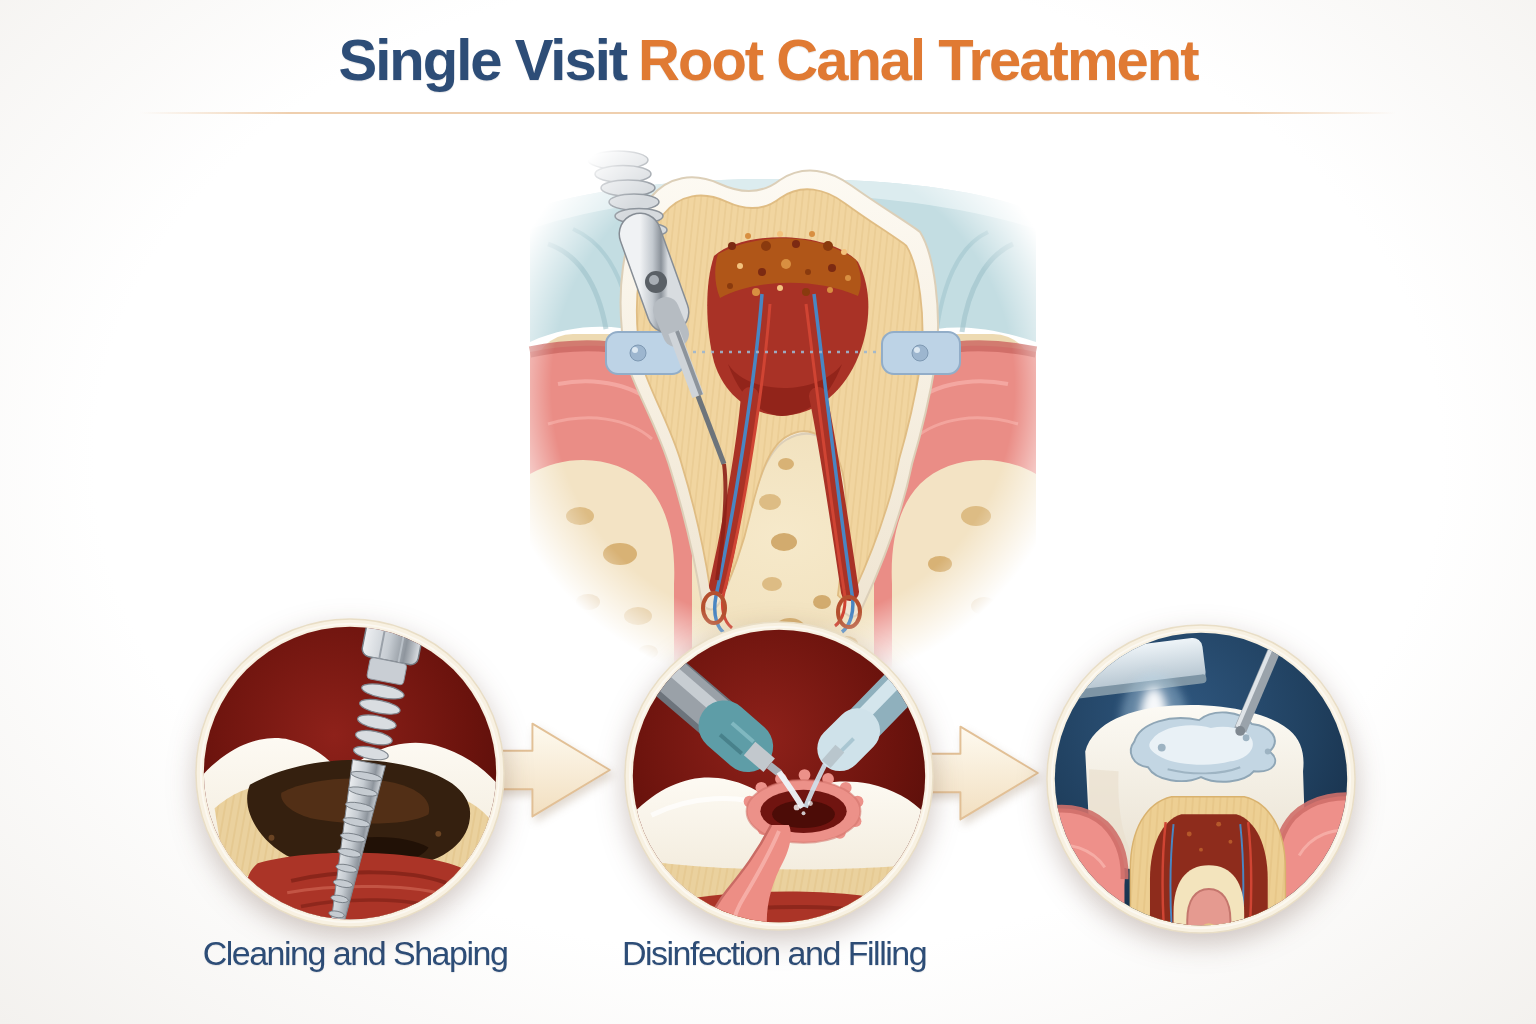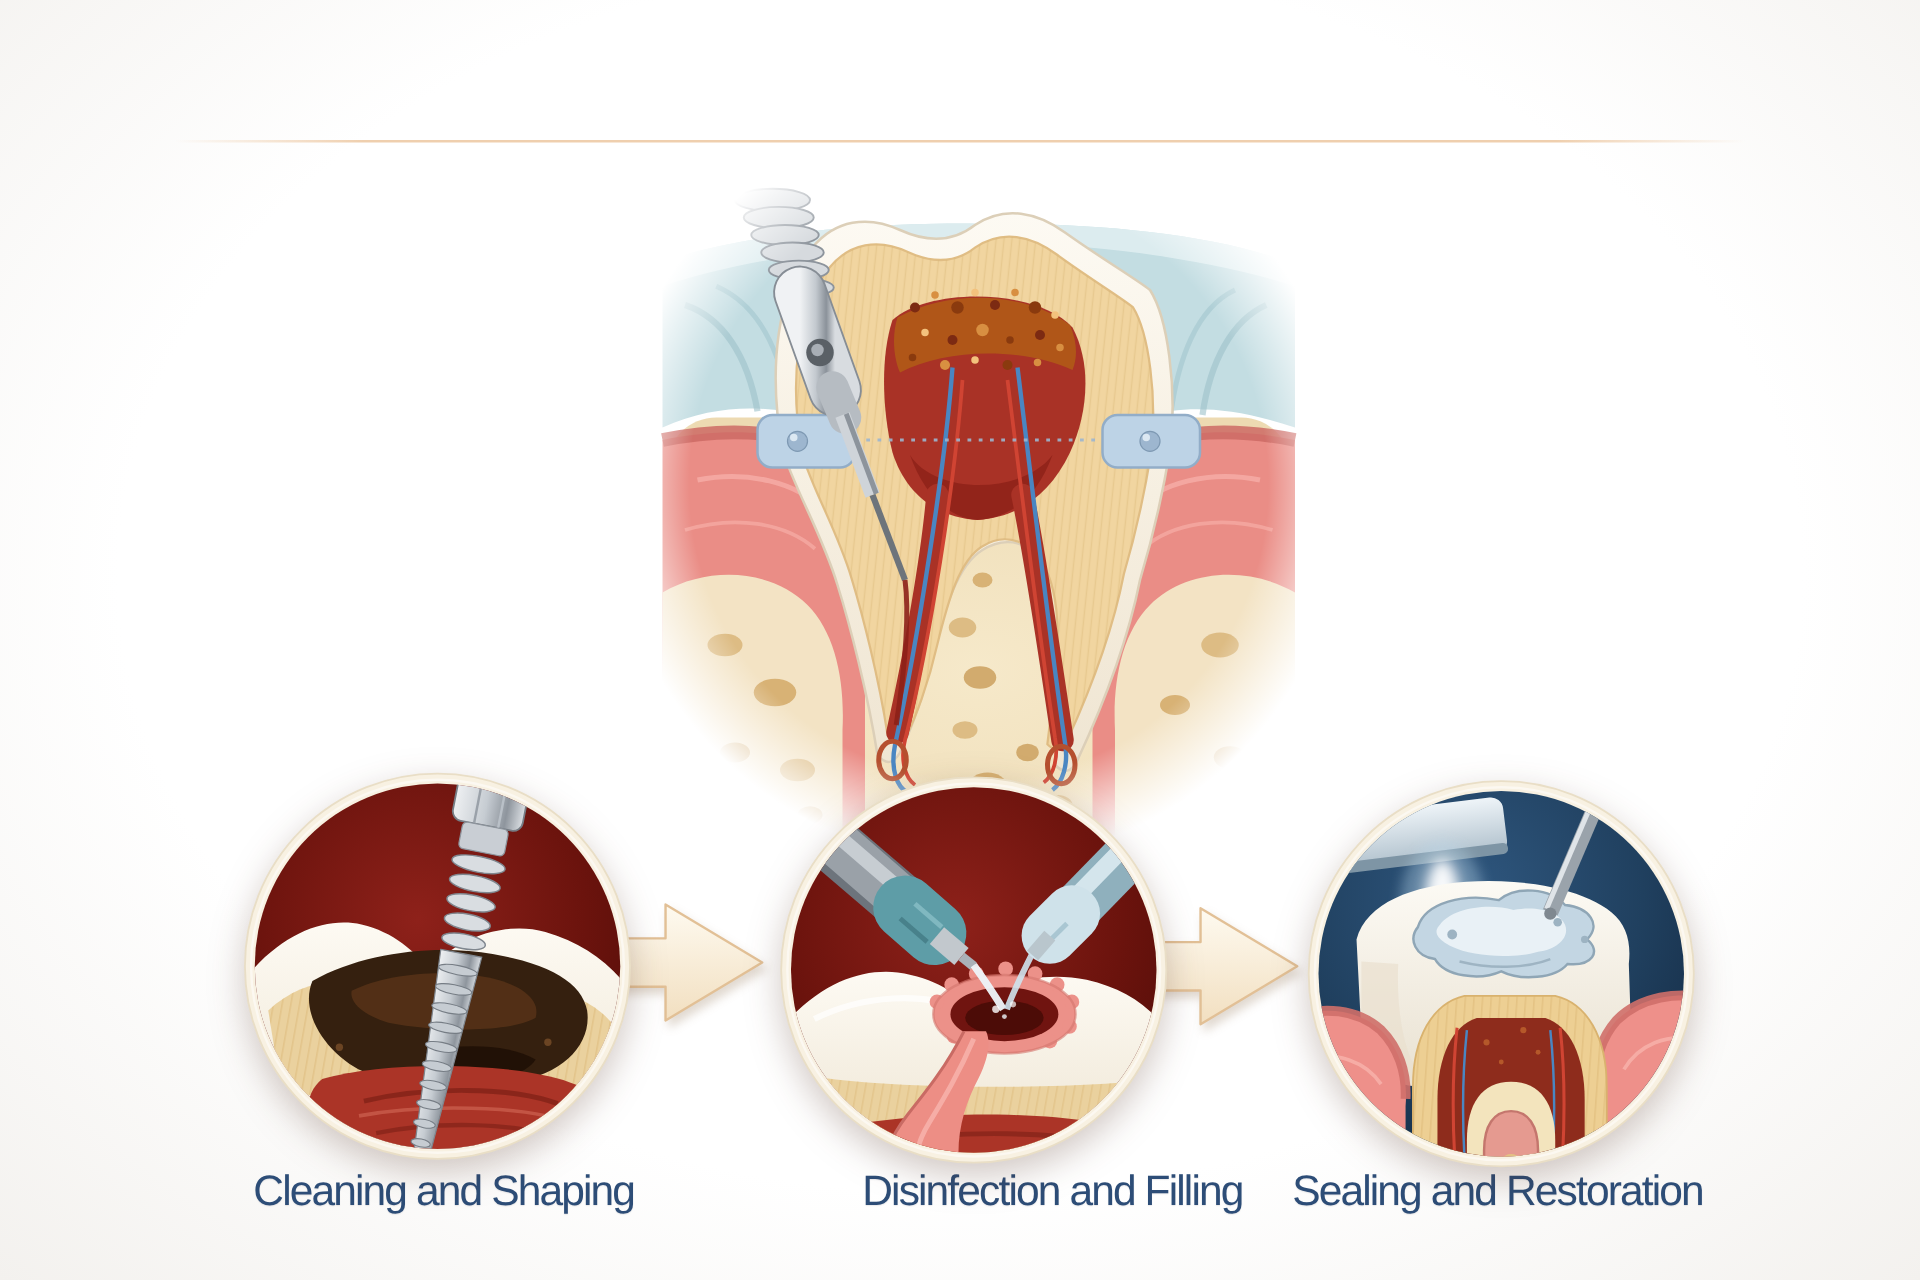--- a/index.html
+++ b/index.html
@@ -33,28 +33,31 @@
   .arrow svg{width:100%;height:100%;display:block;}
   .a1{left:470px;top:712px;}
   .a2{left:898px;top:715px;}
   .step-label{
     position:absolute;top:934px;width:440px;text-align:center;
     font-size:34px;font-weight:normal;letter-spacing:-1.5px;
     color:var(--label_text,#2d4d77);white-space:nowrap;
     text-shadow:0 1px 1px rgba(40,40,60,.10);
   }
   .l1{left:135px;}
-  .l2{left:554px;text-align:right;}
+  .l2{left:554px;}
   .l3{left:978px;}
 </style>
 </head>
 <body>
 
 <div class="canvas">
 
+  <div class="title">
+    <span class="t1">Single Visit</span><span class="t2">Root Canal Treatment</span>
+  </div>
   <div class="title-rule"></div>
 
   <div class="main-art">
     <svg viewBox="0 0 530 540">
       <defs>
         <linearGradient id="m-enamel" x1="0" y1="0" x2="0" y2="1">
           <stop offset="0" stop-color="#fdfaf3"></stop>
             <stop offset=".5" stop-color="#f6efe1"></stop>
             <stop offset="1" stop-color="#efe5d2"></stop>
         </linearGradient>
@@ -467,15 +470,14 @@
           <stop offset="0" stop-color="#fefaf0"></stop>
             <stop offset="1" stop-color="#f2dfc0"></stop>
         </linearGradient>
       </defs>
       <polygon points="0,40 62,40 62,12 142,60 62,108 62,80 0,80" fill="url(#a2g)" stroke="#e2c096" stroke-width="2" stroke-linejoin="round"></polygon>
     </svg>
   </div>
 
   <div class="step-label l1">Cleaning and Shaping</div>
   <div class="step-label l2">Disinfection and Filling</div>
-  <div class="step-label l3">Sealing and Restoration</div>
 
 </div>
 
 </body></html>

